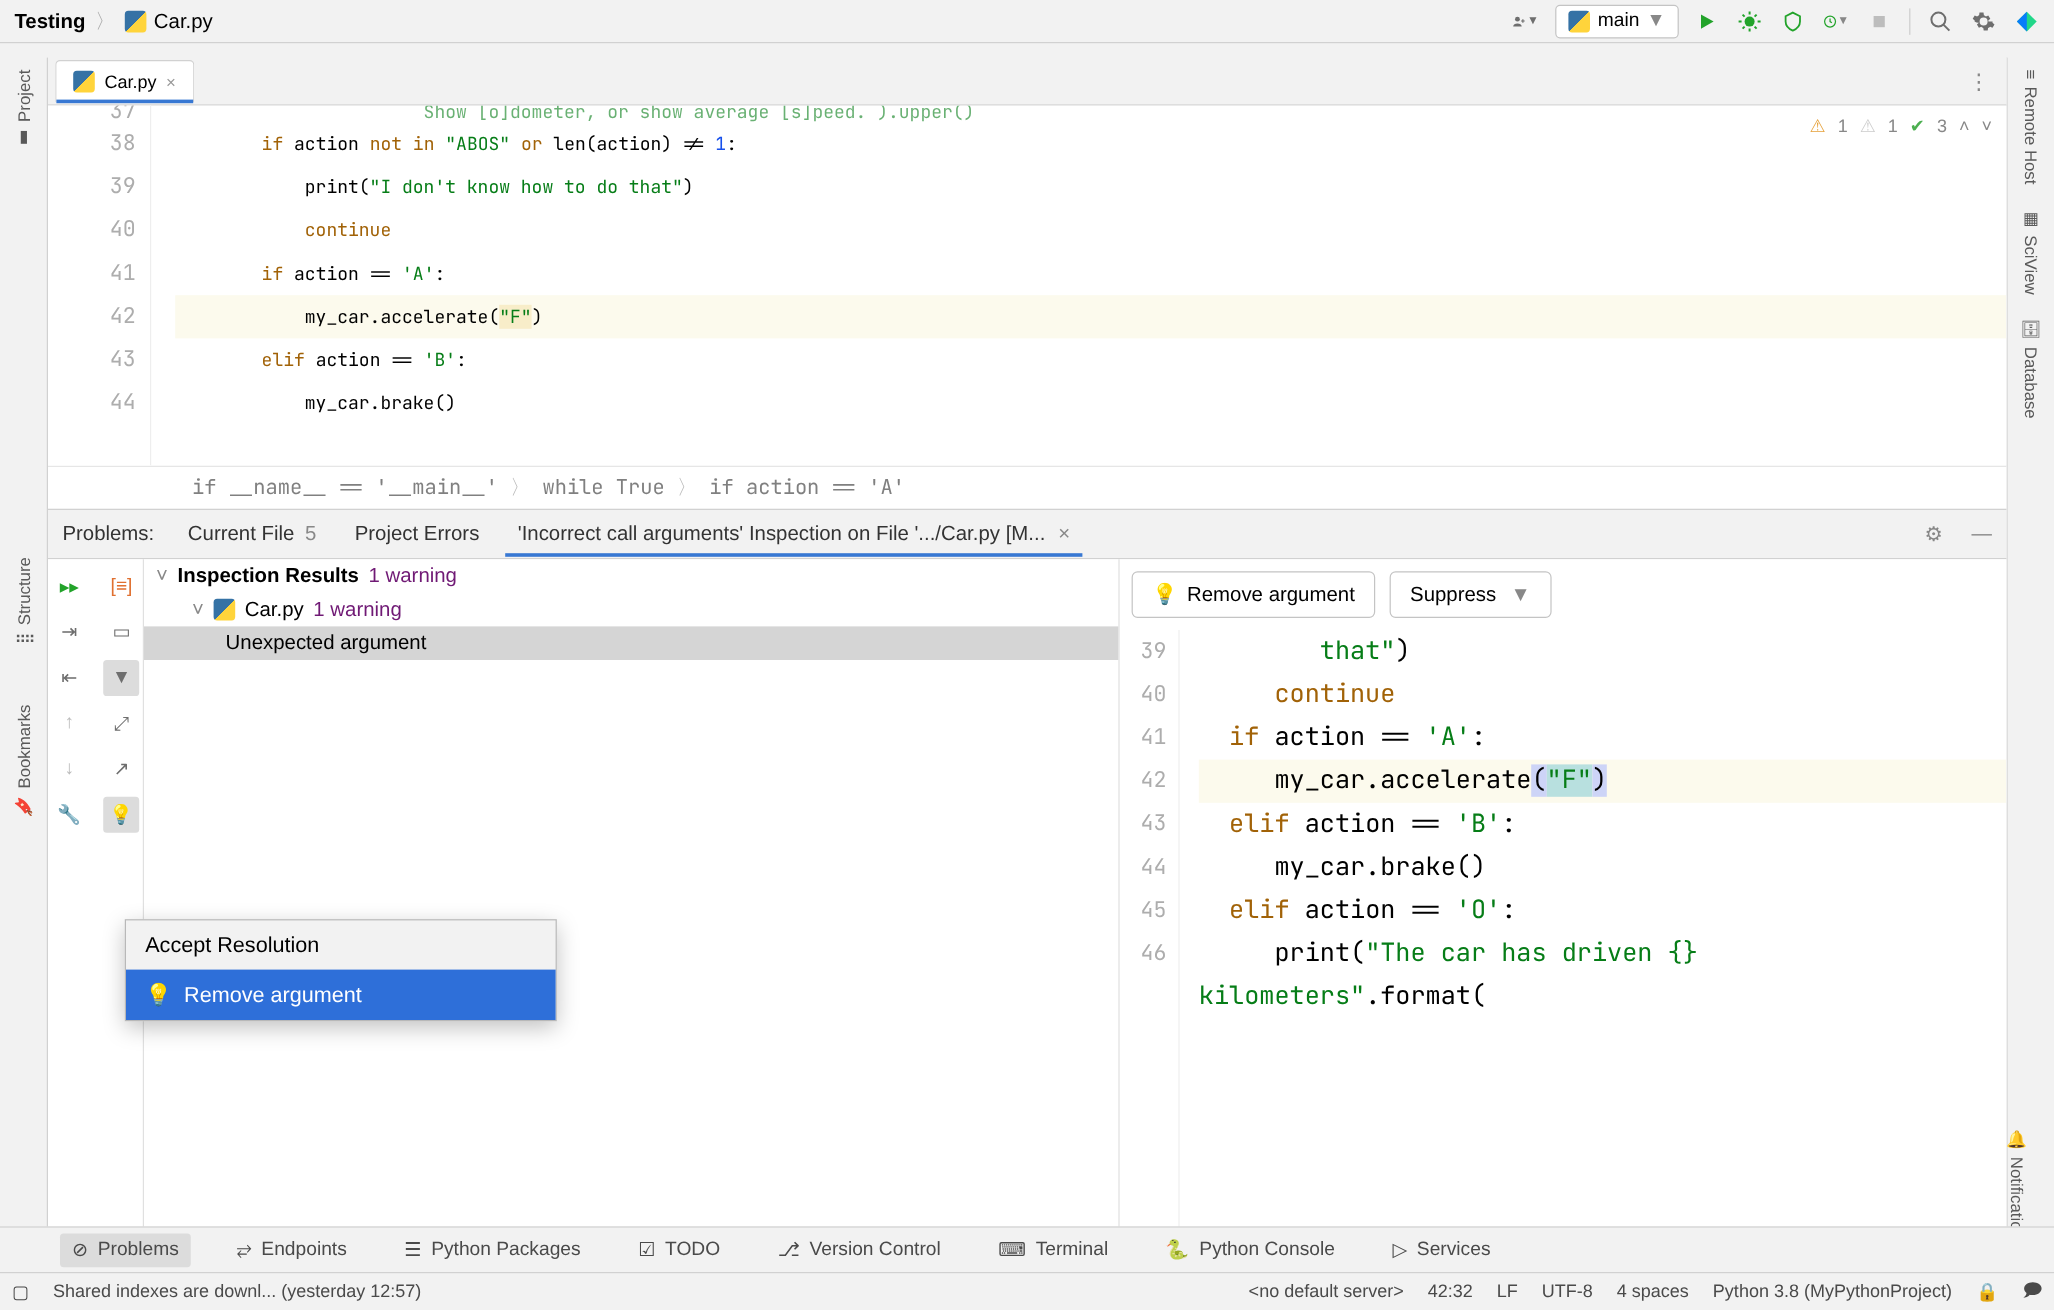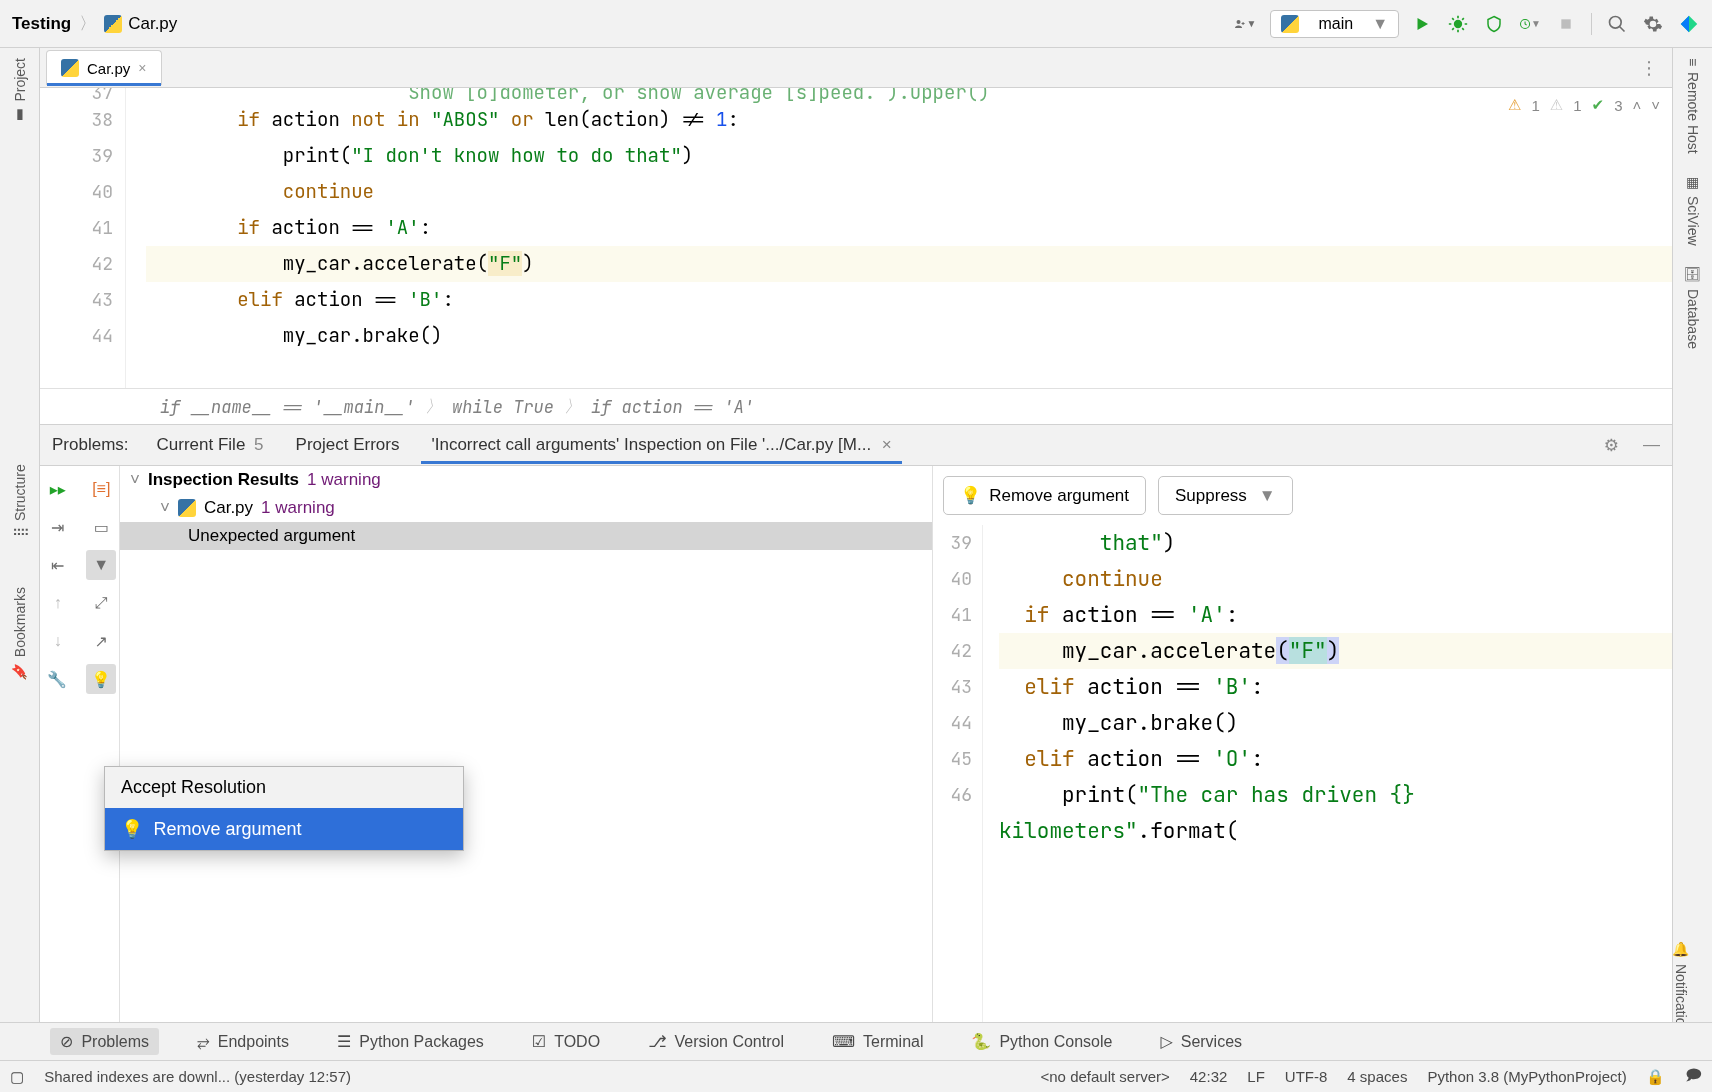--- a/index.html
+++ b/index.html
@@ -1,26 +1,26 @@
 <!DOCTYPE html>
 <html><head>
 <meta charset="utf-8">
 <style>
 * { margin: 0; padding: 0; box-sizing: border-box; }
 body { font-family: -apple-system, "Segoe UI", sans-serif; font-size: 13px; color: #000; background: #f2f2f2; width: 1712px; height: 1092px; overflow: hidden; position: relative; }
 .mono { font-family: "JetBrains Mono", Menlo, Consolas, monospace; }
 
 
-.top-toolbar { height: 48px; display: flex; align-items: center; padding: 0 12px; background: #f2f2f2; border-bottom: 1px solid #d1d1d1; }
+.top-toolbar { height: 36px; display: flex; align-items: center; padding: 0 12px; background: #f2f2f2; border-bottom: 1px solid #d1d1d1; }
 .breadcrumb { display: flex; align-items: center; gap: 8px; font-size: 17px; }
 .breadcrumb .proj { font-weight: 700; }
 .breadcrumb .sep { color: #aaa; }
 .breadcrumb .file { display: flex; align-items: center; gap: 6px; }
 .spacer { flex: 1; }
-.run-config { display: flex; align-items: center; gap: 19px; background: #fff; border: 1px solid #c4c4c4; border-radius: 4px; padding: 4px 10px; font-size: 16px; }
+.run-config { display: flex; align-items: center; gap: 6px; background: #fff; border: 1px solid #c4c4c4; border-radius: 4px; padding: 4px 10px; font-size: 16px; }
 .toolbar-btns { display: flex; align-items: center; gap: 14px; margin-left: 12px; }
 .tb-icon { width: 22px; height: 22px; display: inline-flex; align-items: center; justify-content: center; color: #6e6e6e; }
 
 
 .left-rail { position: absolute; left: 0; top: 48px; bottom: 32px; width: 40px; background: #f2f2f2; border-right: 1px solid #d1d1d1; }
 .right-rail { position: absolute; right: 0; top: 48px; bottom: 32px; width: 40px; background: #f2f2f2; border-left: 1px solid #d1d1d1; }
 .rail-label { writing-mode: vertical-rl; transform: rotate(180deg); font-size: 14px; color: #595959; display: flex; align-items: center; gap: 6px; padding: 10px 0; margin: 0 auto; }
 .right-rail .rail-label { transform: none; }
 
 
@@ -30,32 +30,32 @@
 .editor-tabs { height: 40px; display: flex; align-items: center; background: #f2f2f2; border-bottom: 1px solid #d1d1d1; padding-left: 6px; position: relative; }
 .editor-tab { display: flex; align-items: center; gap: 8px; background: #fff; padding: 8px 14px; border-top: 1px solid #d1d1d1; border-left: 1px solid #d1d1d1; border-right: 1px solid #d1d1d1; border-top-left-radius: 4px; border-top-right-radius: 4px; font-size: 15px; position: relative; }
 .editor-tab::after { content: ""; position: absolute; bottom: -1px; left: 0; right: 0; height: 3px; background: #3878d3; }
 .tab-close { color: #999; font-size: 14px; }
 .tab-more { margin-left: auto; padding: 0 14px; color: #888; font-size: 18px; }
 
 
 .editor { flex: 0 0 300px; background: #fff; display: flex; position: relative; overflow: hidden; }
 .gutter { width: 86px; background: #fff; text-align: right; padding-right: 12px; color: #adadad; font-size: 18px; line-height: 36px; border-right: 1px solid #eee; }
 .gutter-line { height: 36px; }
-.code { flex: 1; font-size: 19px; line-height: 36px; padding-left: 20px; white-space: pre; overflow: hidden; }
+.code { flex: 1; font-size: 15px; line-height: 36px; padding-left: 20px; white-space: pre; overflow: hidden; }
 .code-line { height: 36px; }
 .code-line.hl { background: #fcfaed; }
 .kw { color: #a16207; }
 .str { color: #067d17; }
 .param-hl { background: #f8edc9; }
 .inspect-badges { position: absolute; right: 12px; top: 8px; display: flex; gap: 10px; font-size: 15px; color: #888; align-items: center; }
 .badge-warn { color: #e6a23c; }
 .badge-check { color: #4caf50; }
 
 
-.code-crumbs { height: 36px; border-top: 1px solid #e0e0e0; display: flex; align-items: center; padding-left: 120px; gap: 10px; background: #fff; font-size: 17px; color: #808080; font-style: italic; }
+.code-crumbs { height: 36px; border-top: 1px solid #e0e0e0; display: flex; align-items: center; padding-left: 120px; gap: 10px; background: #fff; font-size: 17px; color: #808080; }
 .code-crumbs .sep { color: #bbb; }
 
 
 .panel-header { height: 42px; border-top: 1px solid #d1d1d1; border-bottom: 1px solid #d1d1d1; display: flex; align-items: center; gap: 24px; padding: 0 12px; background: #f2f2f2; font-size: 17px; }
 .panel-header .title { color: #333; text-align: right; }
 .panel-tab { color: #333; padding: 8px 4px; position: relative; }
 .panel-tab .count { color: #888; margin-left: 4px; }
 .panel-tab.active::after { content: ""; position: absolute; bottom: -1px; left: -6px; right: -6px; height: 3px; background: #3878d3; }
 .panel-tab .close-x { color: #888; margin-left: 6px; }
 .panel-header .gear { margin-left: auto; color: #888; }

